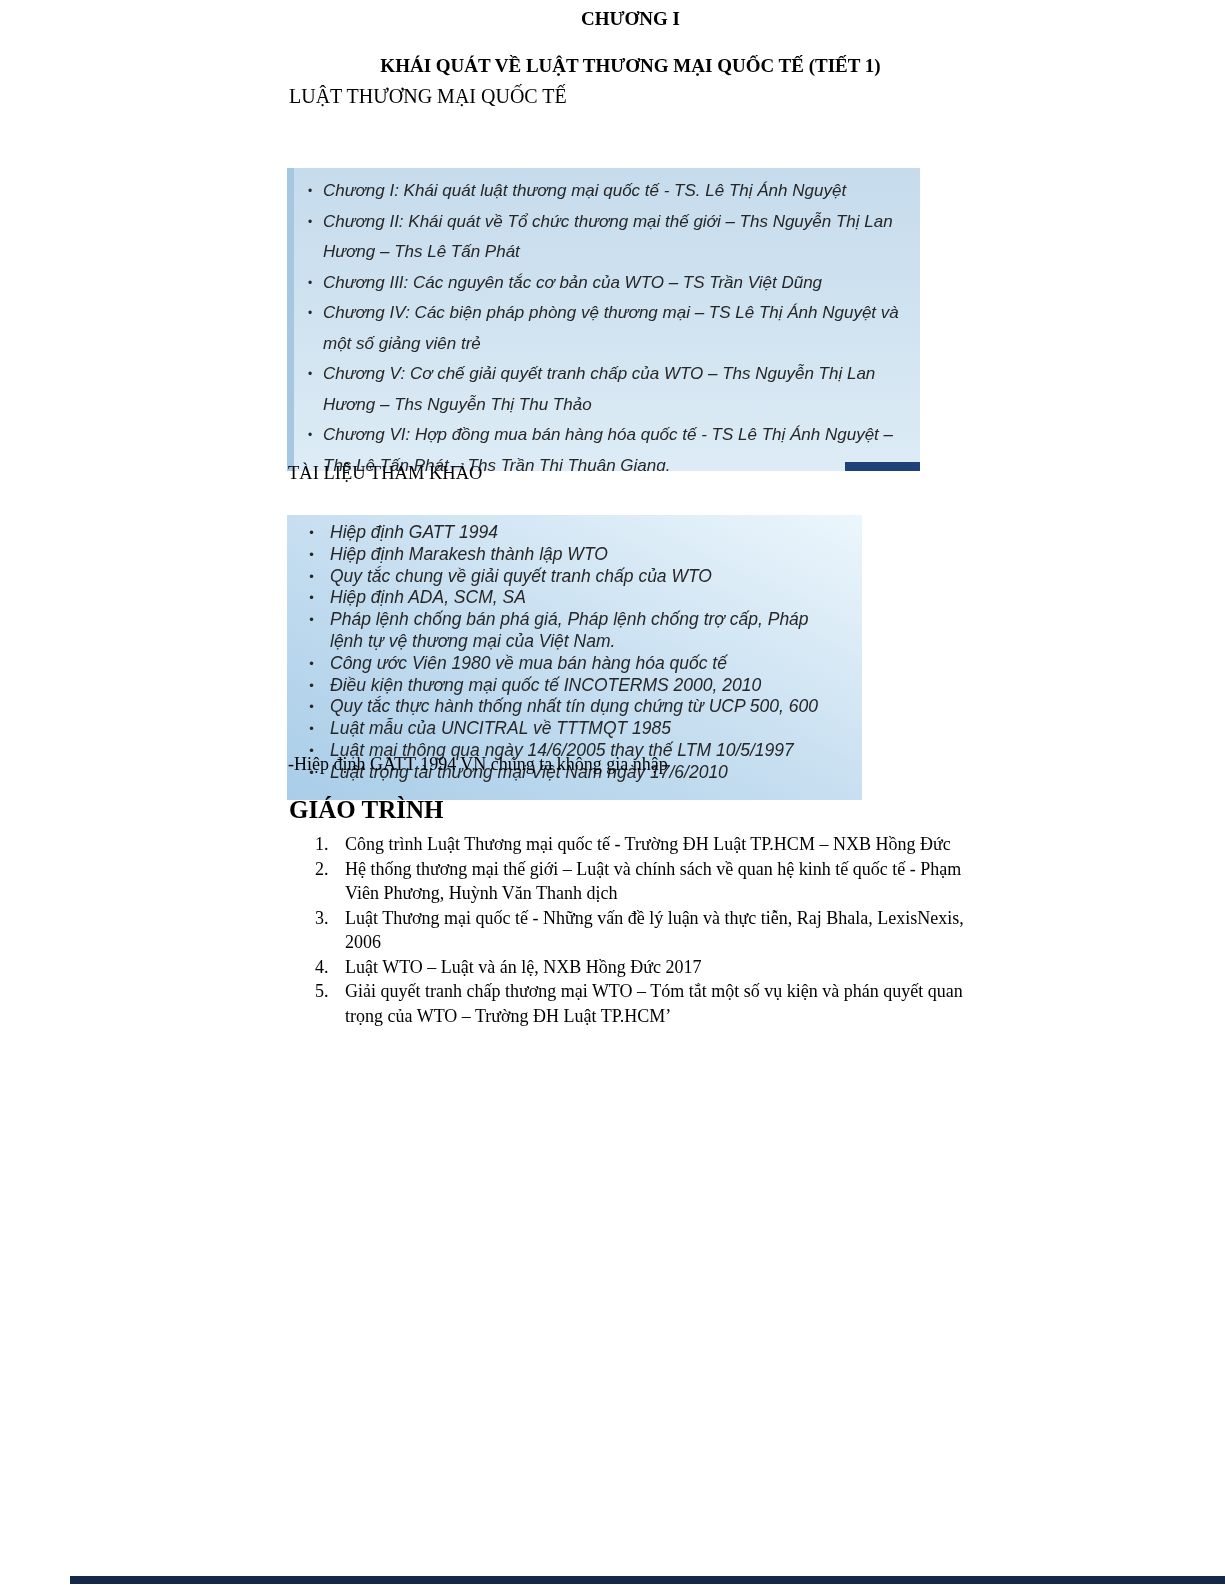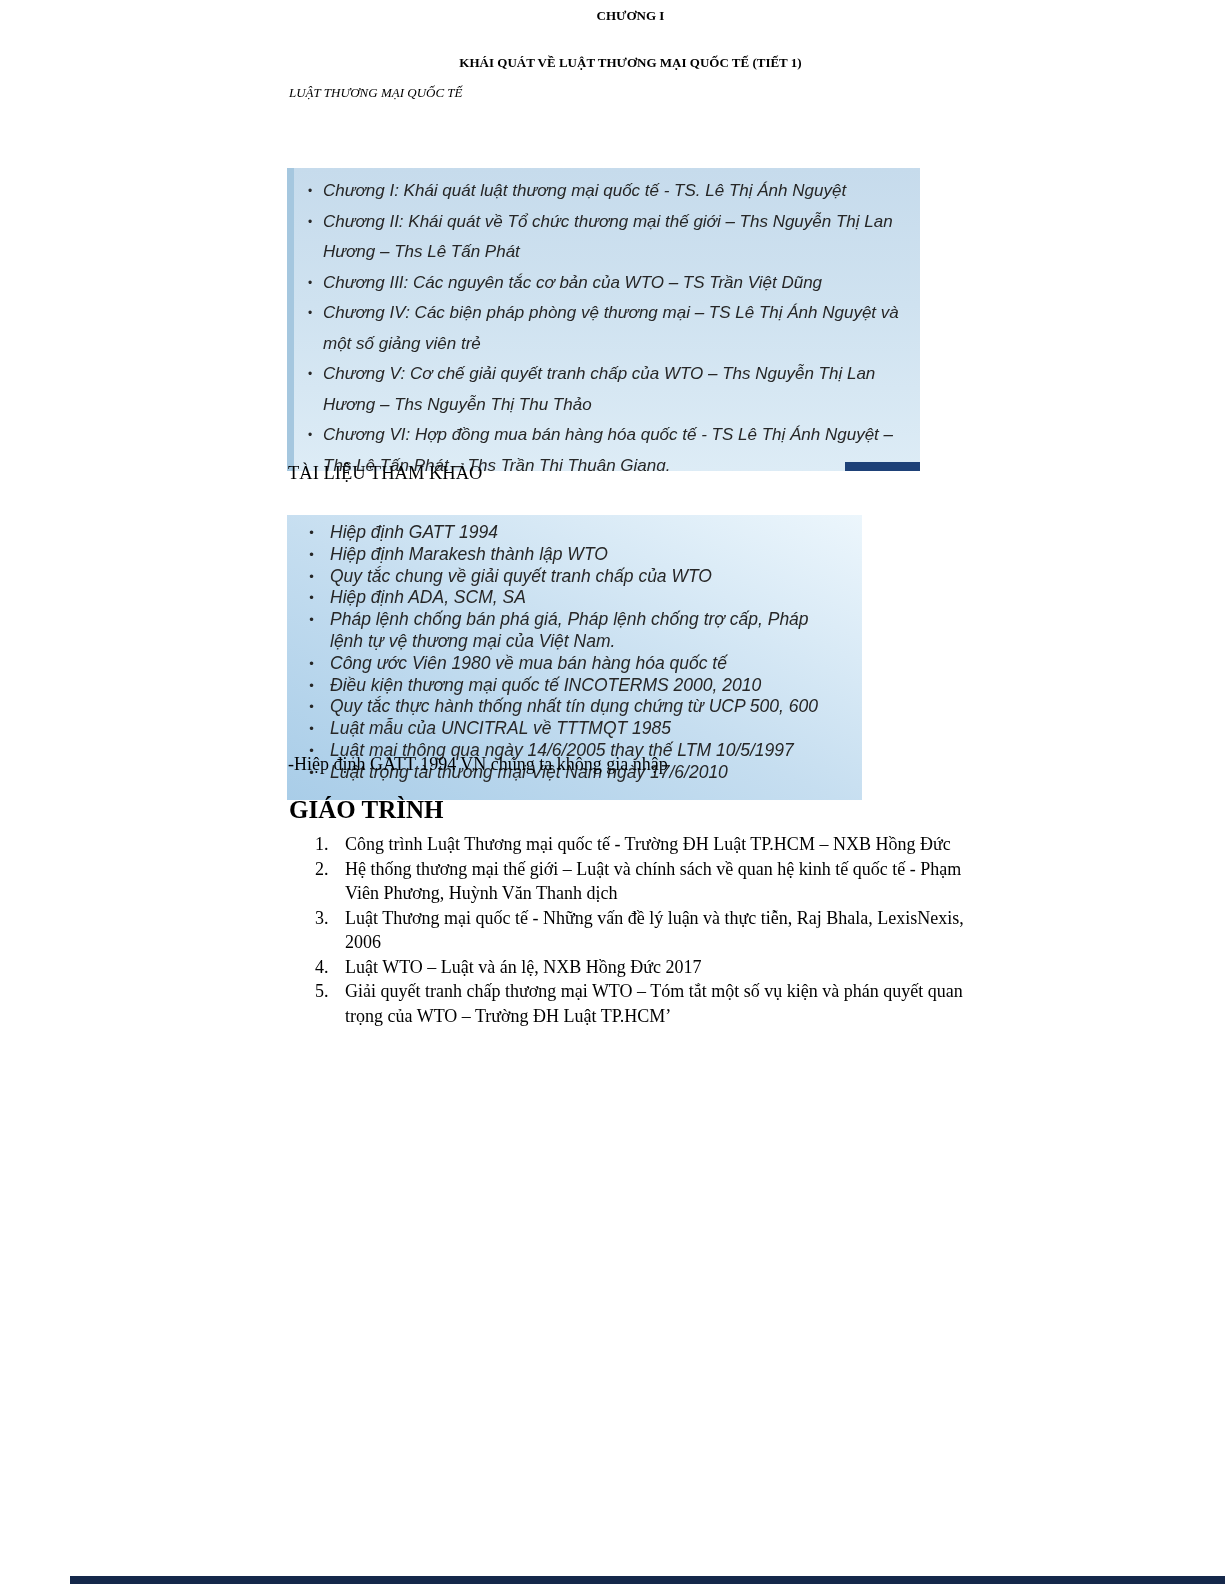--- a/index.html
+++ b/index.html
@@ -5,27 +5,27 @@
   html,body{margin:0;padding:0;}
   body{
     width:1225px;height:1585px;position:relative;
     background:#ffffff;color:#000;
     font-family:"Liberation Serif", serif;
     overflow:hidden;
   }
   
   .center-head{
     position:absolute;left:36px;right:0;text-align:center;
-    font-weight:bold;font-size:13px;white-space:nowrap;
+    font-weight:bold;font-size:19px;white-space:nowrap;
   }
   #chapter{top:8px;}
   #title{top:55px;}
   #subtitle{
     position:absolute;left:289px;top:85px;
-    font-size:13px;white-space:nowrap;font-style:italic;
+    font-size:20px;white-space:nowrap;
   }
   
   .slide{
     position:absolute;
     font-family:"Liberation Sans", sans-serif;
     color:#262626;
     box-sizing:border-box;
     overflow:hidden;
   }
   #slide1{

